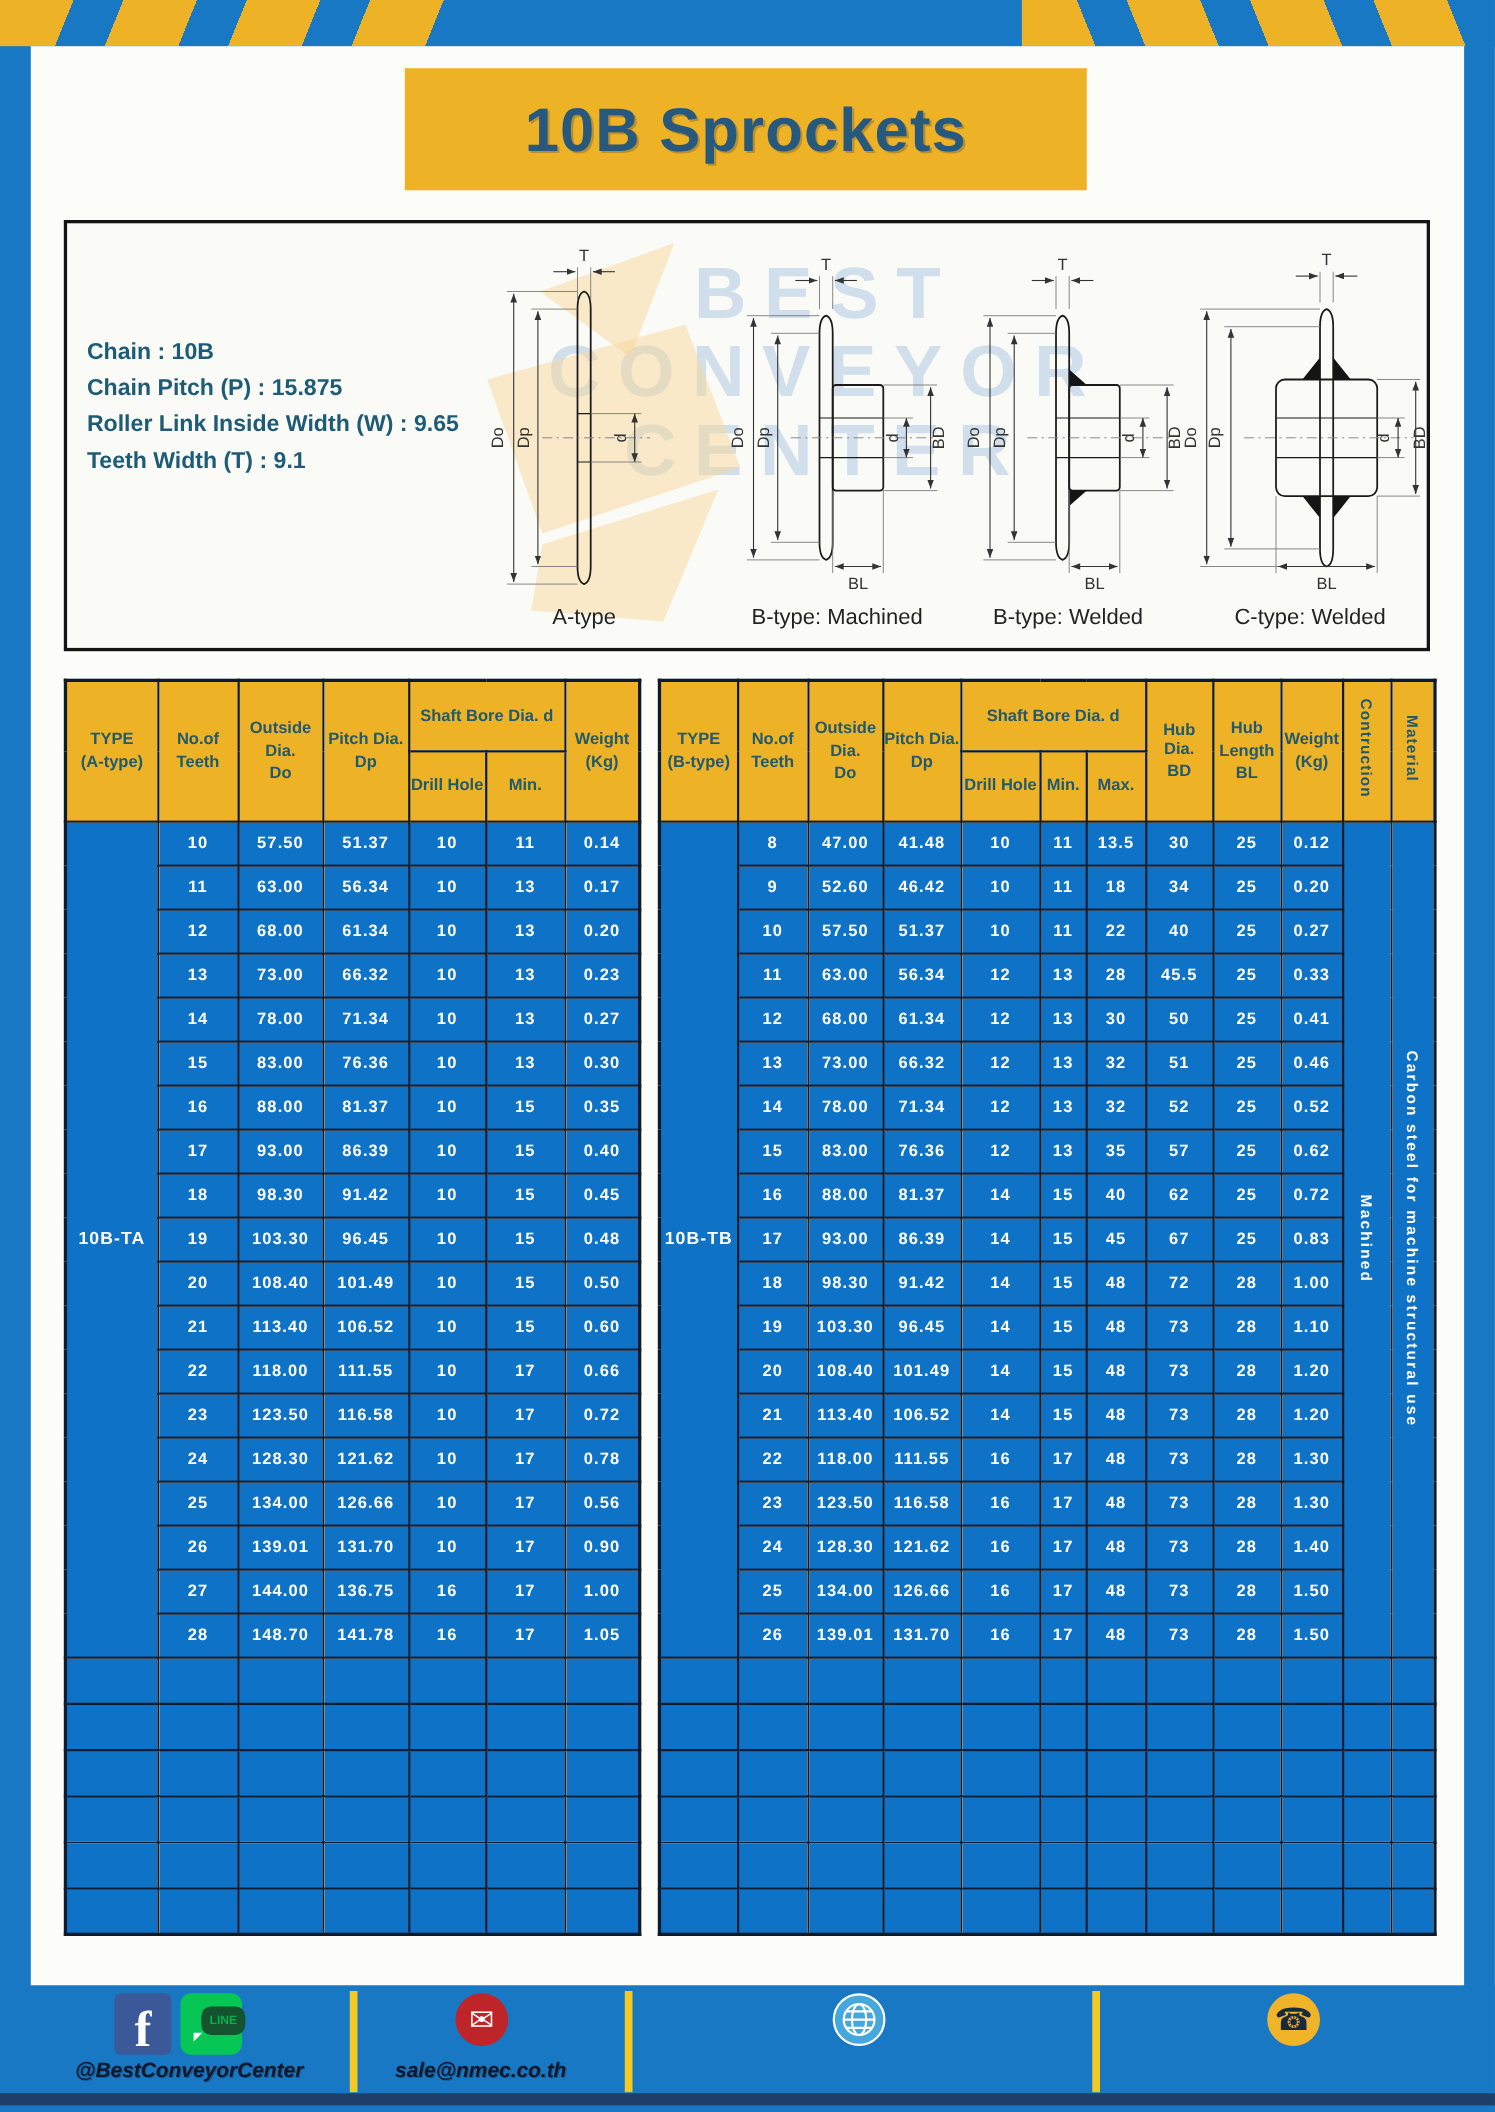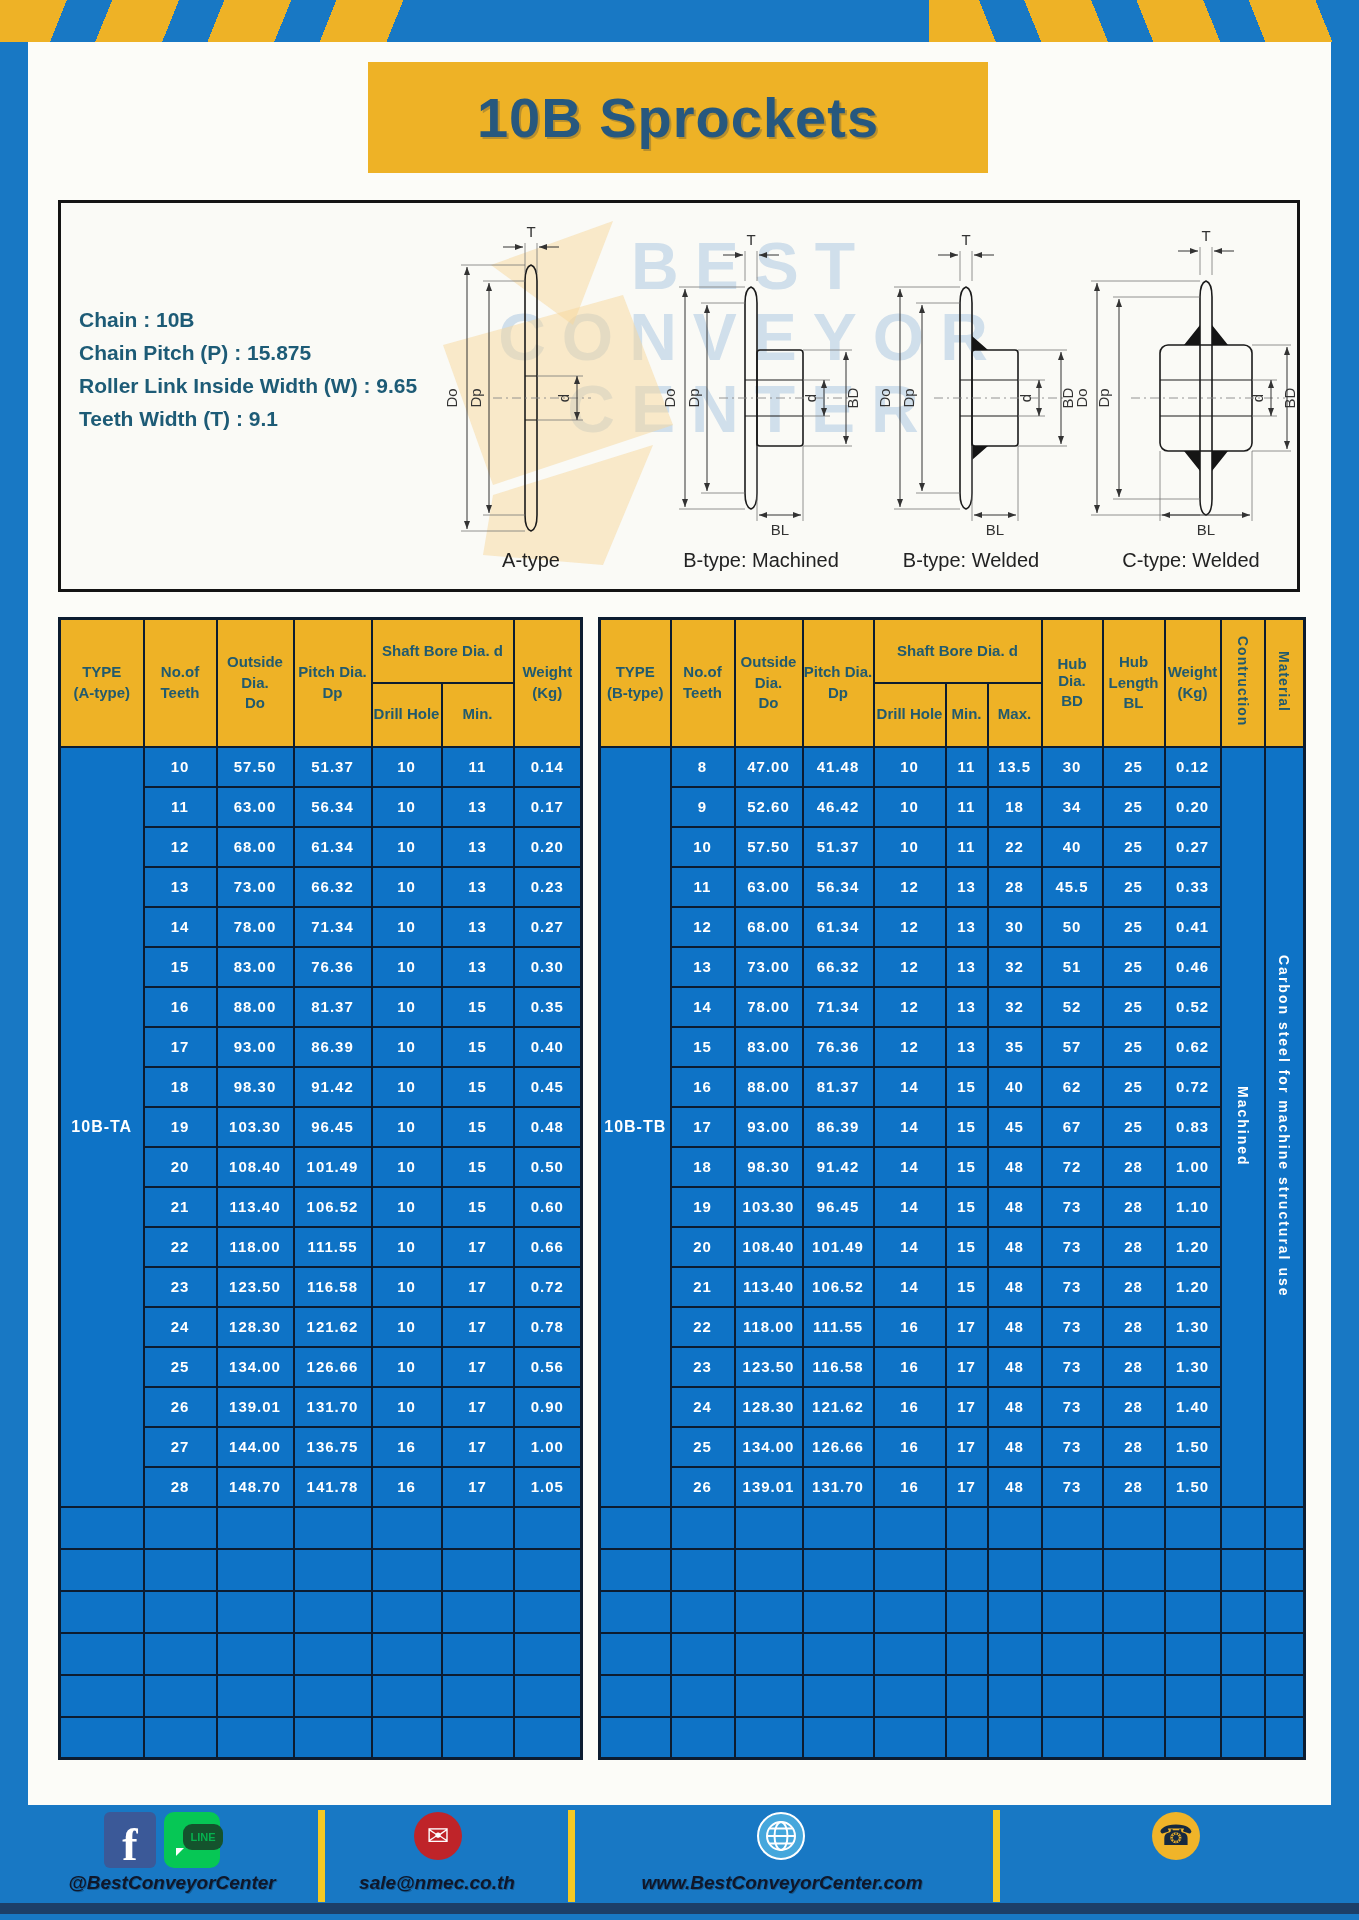--- a/index.html
+++ b/index.html
@@ -849,21 +849,20 @@
 
   <div class="ficon circ globe">
     <svg width="34" height="34" viewBox="0 0 34 34">
       <g stroke="#ffffff" stroke-width="2" fill="none">
         <circle cx="17" cy="17" r="14"></circle>
         <ellipse cx="17" cy="17" rx="6.5" ry="14"></ellipse>
         <path d="M3,17 H31 M5.5,9.5 H28.5 M5.5,24.5 H28.5"></path>
       </g>
     </svg>
   </div>
-  <div class="flab" style="left:582px;width:400px;">www.BestConveyorCenter.com</div>
 
   <div class="fsep" style="left:993px"></div>
 
   <div class="ficon circ phone">
       <span>☎</span>
     </div>
 
   <div class="footer-strip"></div>
 </div>
 

